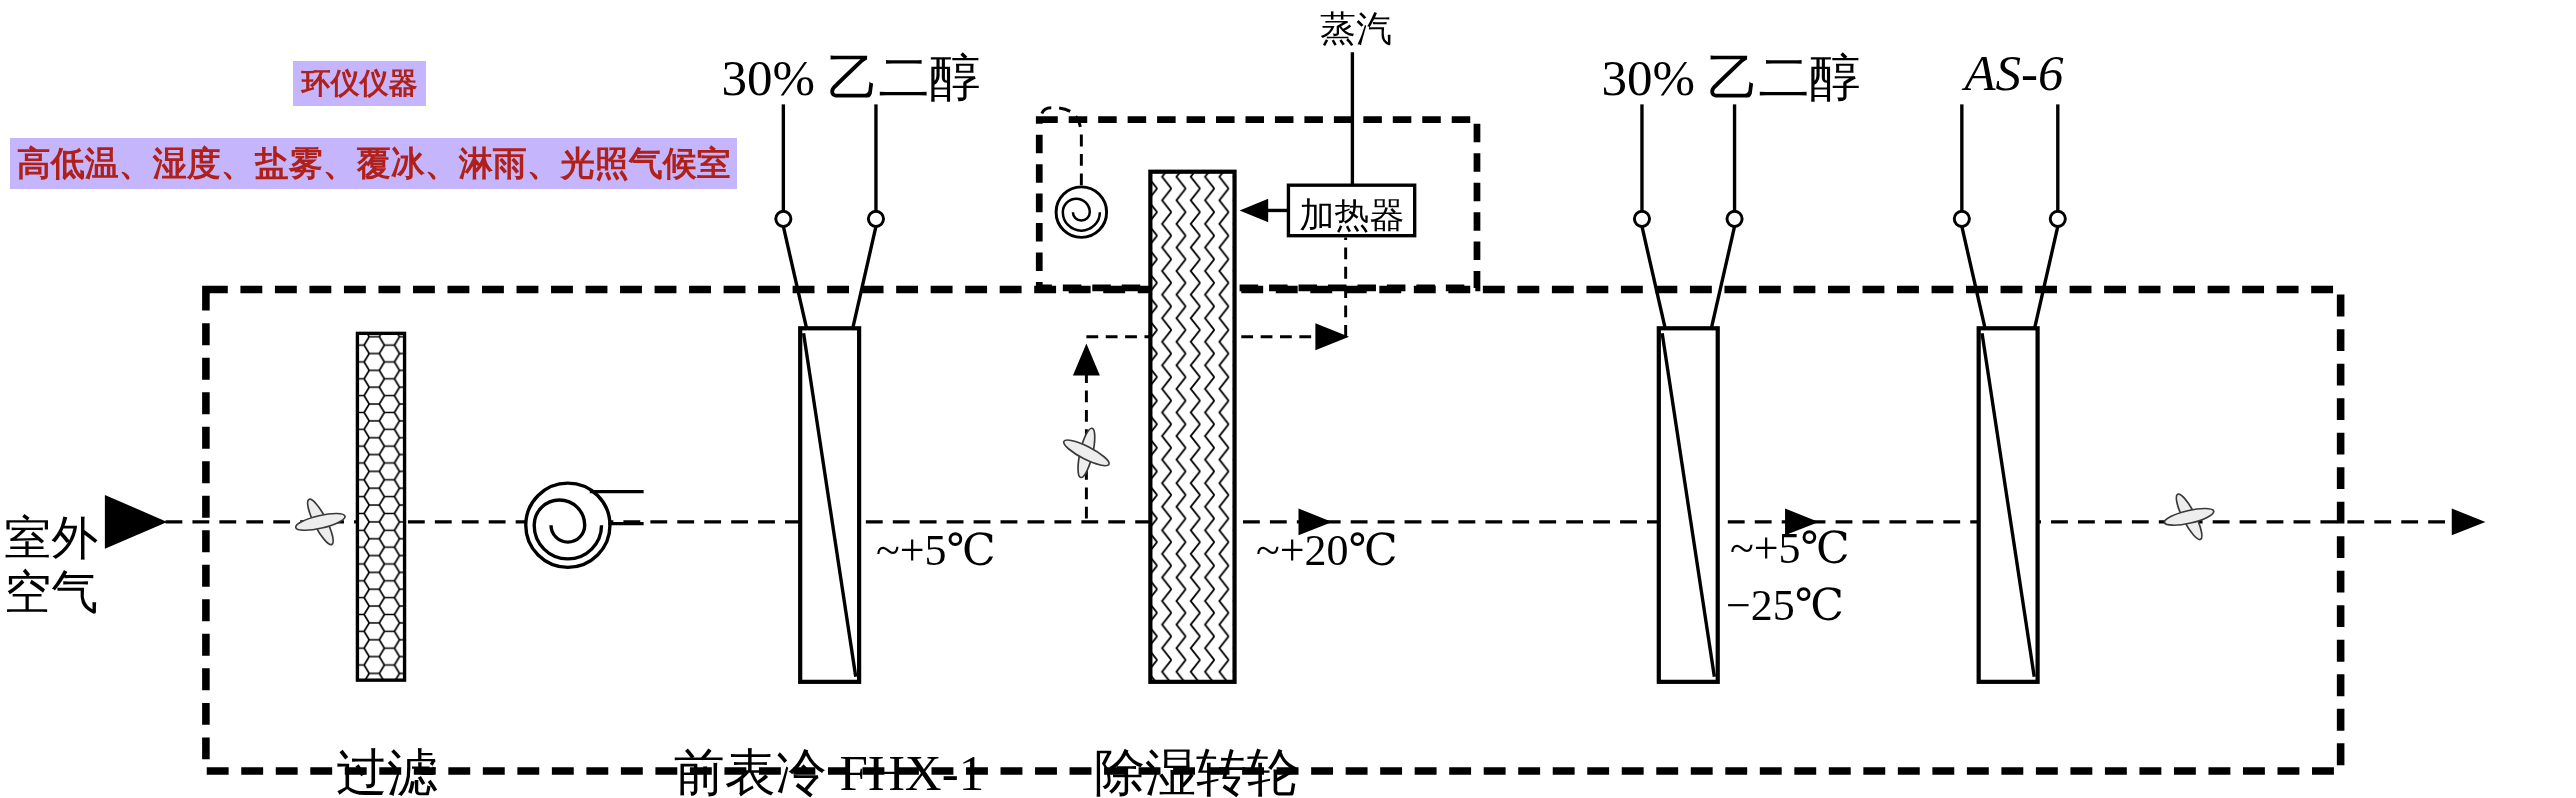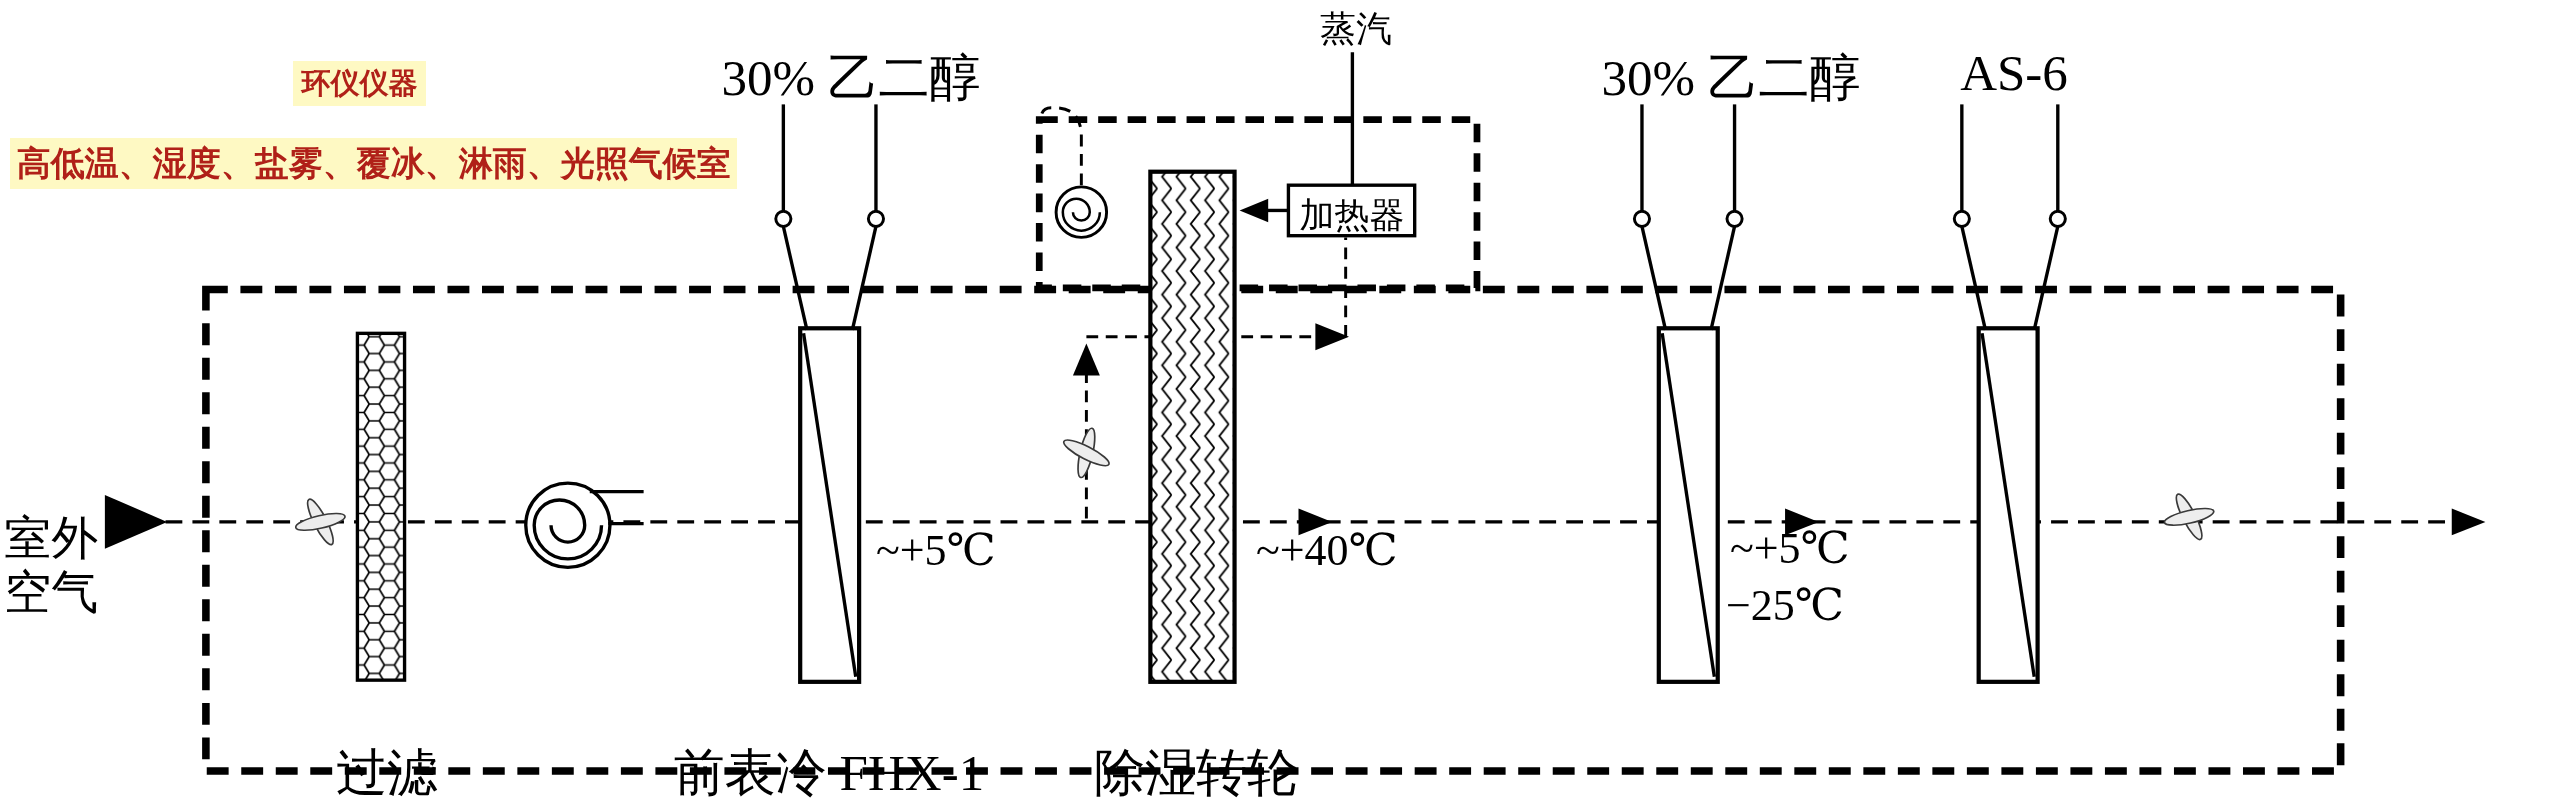--- a/index.html
+++ b/index.html
@@ -17,21 +17,21 @@
     white-space:nowrap;
     font-family:"Liberation Serif","DejaVu Serif",serif;
   }
   .ctr{transform:translateX(-50%);}
   .toplbl{top:44px;font-size:51px;}
   .botlbl{top:709px;font-size:51px;margin-top:30px;}
   .templbl{font-size:44px;}
   .sidelbl{font-size:47px;line-height:54px;text-align:center;}
   .wm{
     position:absolute;
-    background:#fef9c3;
+    background:#c4b5fd;
     color:#b02018;
     font-weight:bold;
     font-family:Liberation Mono, monospace;
     white-space:nowrap;
   }
   #wm1{left:293px;top:61px;font-size:29px;padding:2.5px 8.4px;}
   #wm2{left:10px;top:98px;font-size:34px;padding:2.5px 6.7px;margin-top:40px;}
   #heater-text{left:1352px;top:192px;font-size:35px;}
 </style>
 </head>
@@ -146,31 +146,31 @@
       <ellipse rx="30" ry="7.5" transform="rotate(-38)"></ellipse>
     </g>
   </svg>
 
   <div id="wm1" class="wm">环仪仪器</div>
   <div id="wm2" class="wm">高低温、湿度、盐雾、覆冰、淋雨、光照气候室</div>
 
   <div class="lbl ctr toplbl" style="left:851px;">30% 乙二醇</div>
   <div class="lbl ctr" style="left:1356px;top:5px;font-size:36px;">蒸汽</div>
   <div class="lbl ctr toplbl" style="left:1731px;">30% 乙二醇</div>
-  <div class="lbl ctr toplbl" style="left:2014px;">AS-6</div>
+  <div class="lbl ctr toplbl" style="left:2014px;font-style:italic;">AS-6</div>
 
   <div class="lbl sidelbl" style="left:1.7px;top:467px;width:99px;">
     <span style="display:block;margin-top:44px;">室外</span>
     <span style="display:block;">空气</span>
   </div>
 
   <div id="heater-text" class="lbl ctr">加热器</div>
 
   <div class="lbl templbl" style="left:876px;top:524px;">~+5℃</div>
-  <div class="lbl templbl" style="left:1256px;top:524px;">~+40℃</div>
+  <div class="lbl templbl" style="left:1256px;top:524px;">~+20℃</div>
   <div class="lbl templbl" style="left:1730px;top:522px;">~+5℃</div>
   <div class="lbl templbl" style="left:1726px;top:579px;">−25℃</div>
 
   <div class="lbl ctr botlbl" style="left:387px;">过滤</div>
   <div class="lbl ctr botlbl" style="left:829px;">前表冷 FHX-1</div>
   <div class="lbl ctr botlbl" style="left:1196px;">除湿转轮</div>
 
 </div>
 
 

